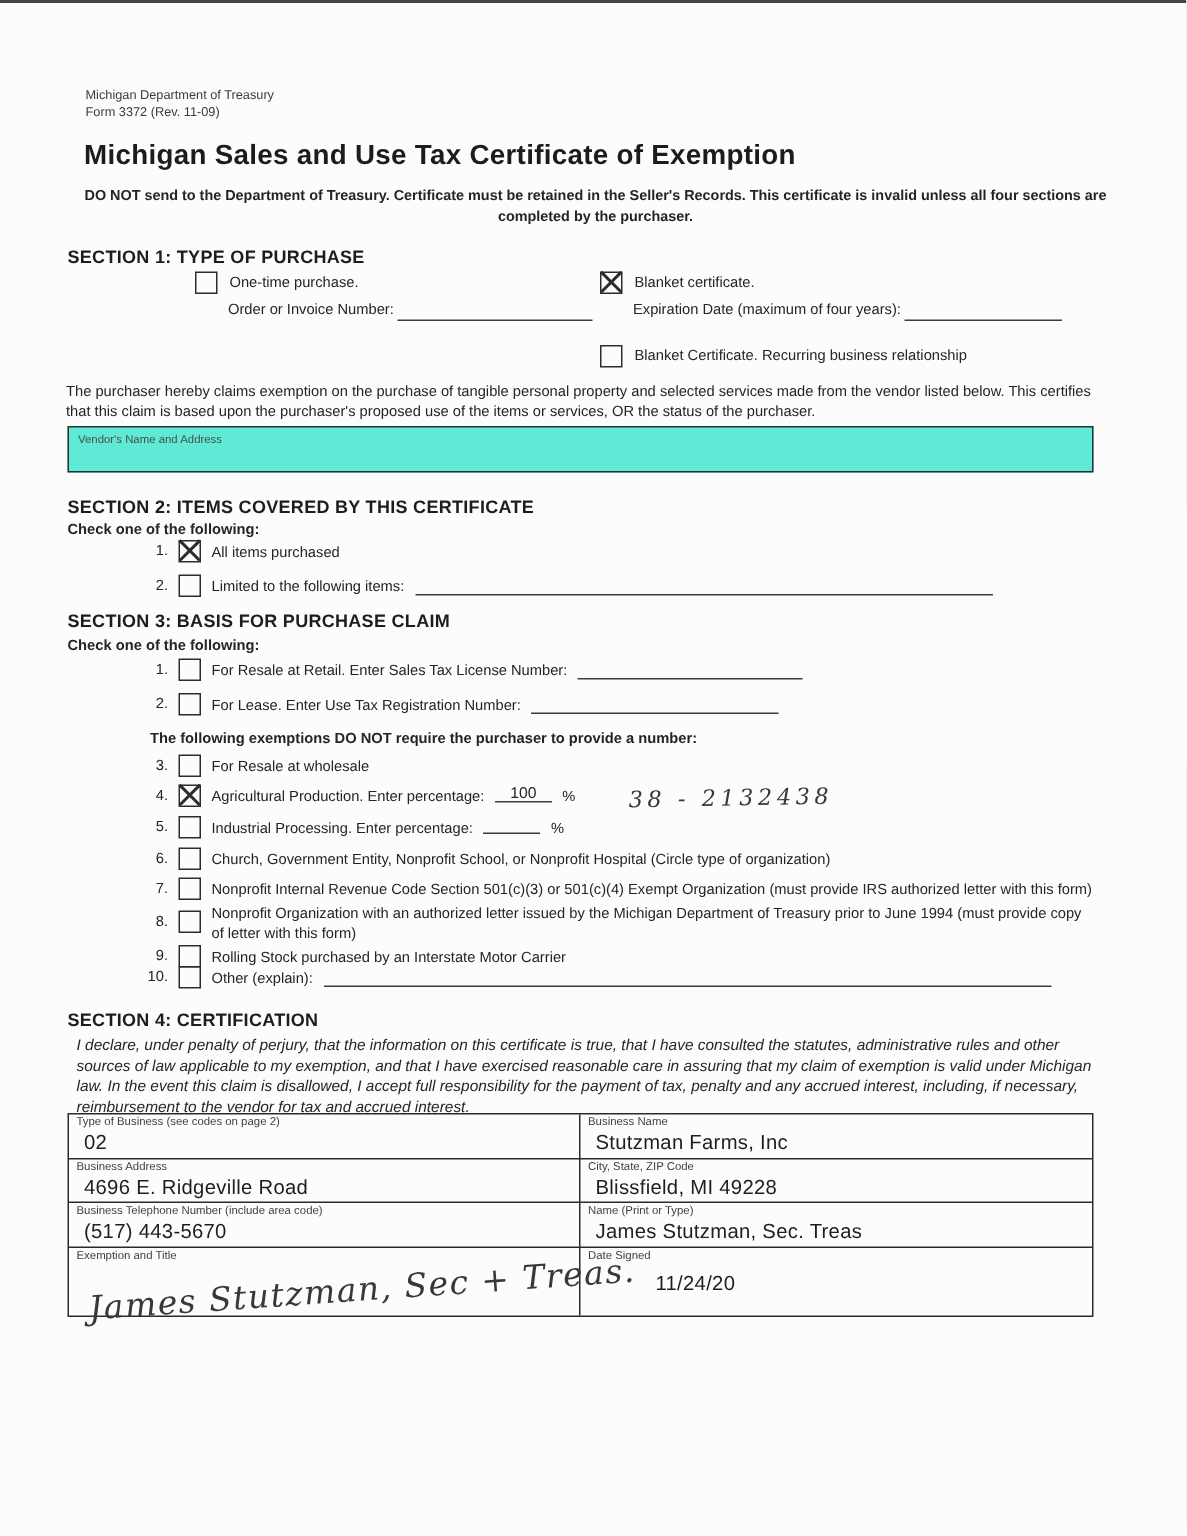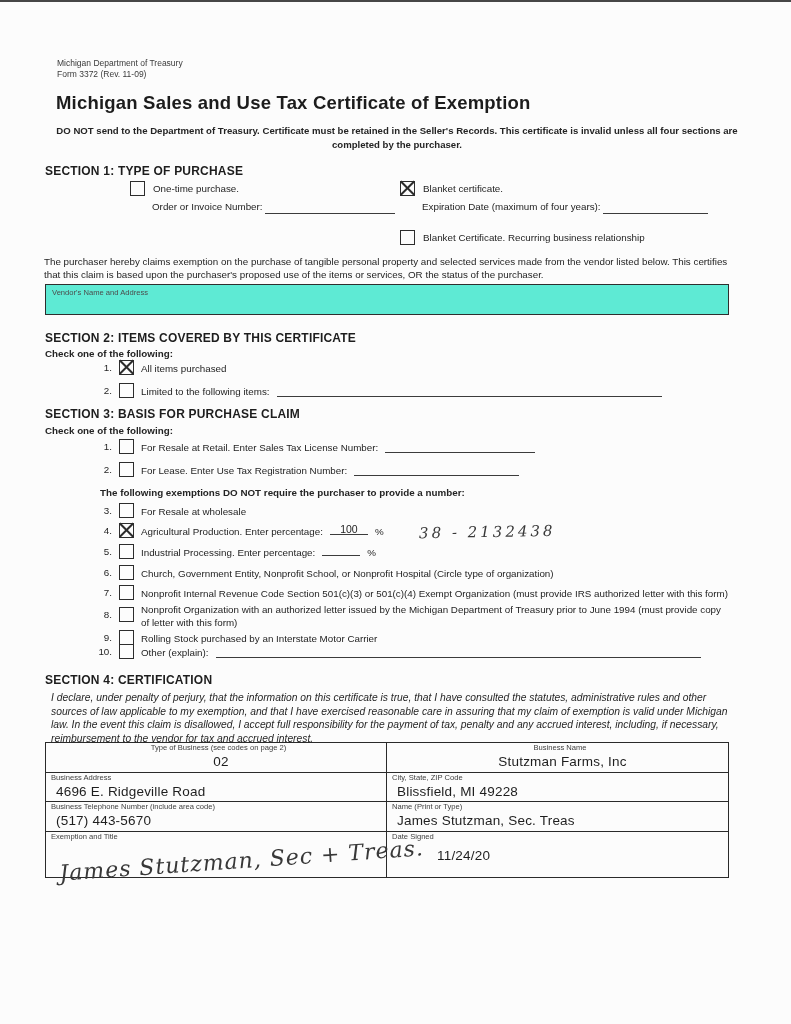--- a/index.html
+++ b/index.html
@@ -34,21 +34,21 @@
 
   .vendor-box{box-sizing:border-box;border:1.8px solid #2e2e2e;background:#5eead4;}
   .box-label{font-size:7.6px;color:#4c4c4c;display:block;padding:3px 0 0 6px;}
 
   .cert{font-size:10.3px;font-style:italic;line-height:1.32;color:#262626;}
 
   .sigtable{box-sizing:border-box;border:1.8px solid #2a2a2a;display:grid;
             grid-template-columns:340px 1fr;grid-template-rows:29px 29px 30px 46px;}
   .cell{box-sizing:border-box;border-top:1.3px solid #2a2a2a;border-left:1.3px solid #2a2a2a;
         padding:1px 0 0 5px;overflow:visible;}
-  .cell.r1{border-top:none;text-align:center;}
+  .cell.r1{border-top:none;}
   .cell.c1{border-left:none;}
   .cell-label{font-size:7.6px;color:#3e3e3e;display:block;line-height:1.15;}
   .cell-value{font-size:13.5px;color:#1e1e1e;display:block;padding-left:5px;margin-top:1px;letter-spacing:.2px;}
 
   .hand{font-family:"DejaVu Serif", serif;font-style:italic;color:#383838;}
   .hand-num{font-size:15px;letter-spacing:3px;transform:rotate(-1deg);display:inline-block;}
   .sig{font-size:22px;letter-spacing:1px;display:inline-block;transform:rotate(-4deg);
        margin:6px 0 0 8px;white-space:nowrap;}
   .val-center{display:inline-block;text-align:center;font-size:10.5px;}
 </style>

